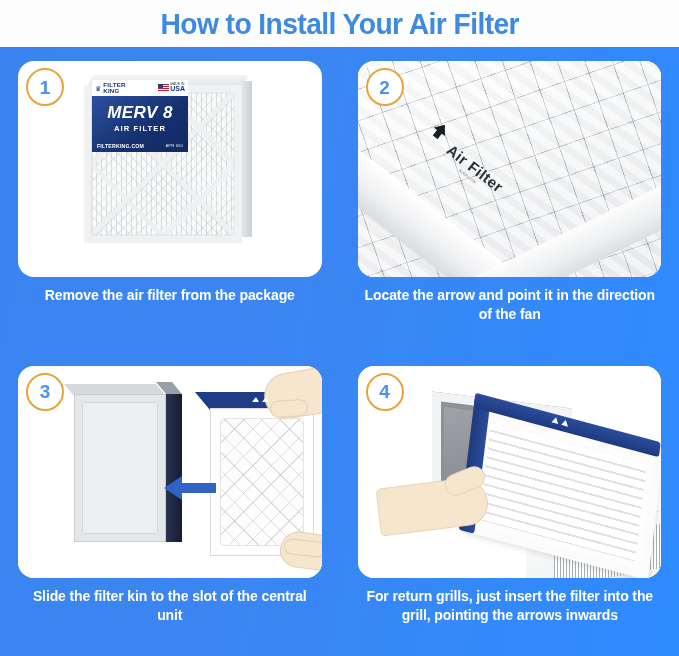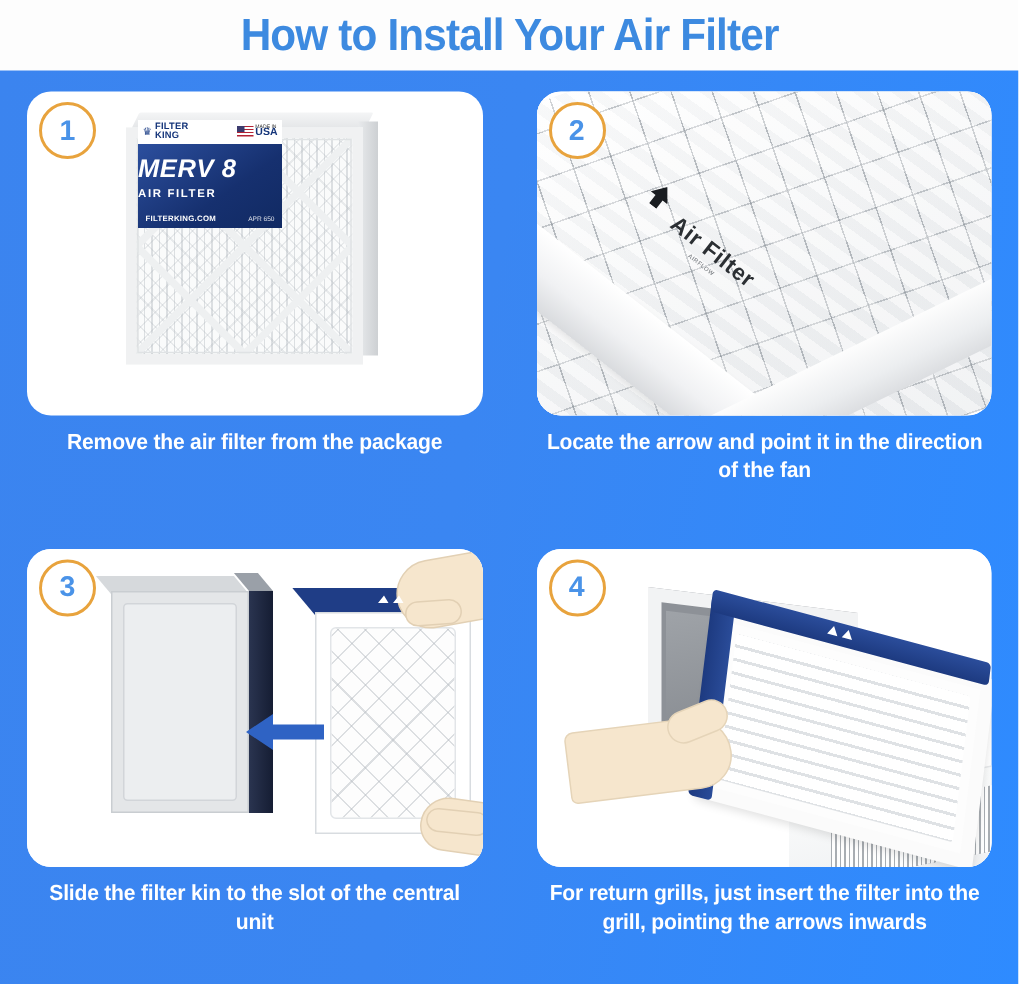--- a/index.html
+++ b/index.html
@@ -114,21 +114,21 @@
   .usa-flag::after {
     content:""; position:absolute; left:0; top:0; width:5px; height:4px; background:#3c3b6e;
   }
   .usa-text { display:flex; flex-direction:column; line-height:0.9; }
   .usa-text i { font-size:3.4px; font-style:normal; color:#333; }
   .usa-text b { font-size:7px; color:#15357a; }
   .p1-label-body {
     position:absolute; left:0; top:16px; width:100%; height:56px;
     background:linear-gradient(145deg,#2c4f9e,#16306f 60%,#112a63);
     display:flex; flex-direction:column; justify-content:center;
-    align-items:flex-start; color:#fff; box-sizing:border-box; padding-bottom:11px;
+    align-items:center; color:#fff; box-sizing:border-box; padding-bottom:11px;
   }
   .merv { font-size:17px; font-weight:bold; font-style:italic; letter-spacing:0.4px; line-height:1; }
   .merv-sub { font-size:7.6px; font-weight:bold; letter-spacing:1.1px; margin-top:3px; }
   .p1-label-foot {
     position:absolute; left:0; bottom:3px; width:100%;
     display:flex; justify-content:space-between; padding:0 5px;
     box-sizing:border-box; color:#fff;
   }
   .p1-label-foot b { font-size:5.2px; letter-spacing:0.2px; }
   .p1-label-foot i { font-size:4.4px; font-style:normal; opacity:0.85; }

